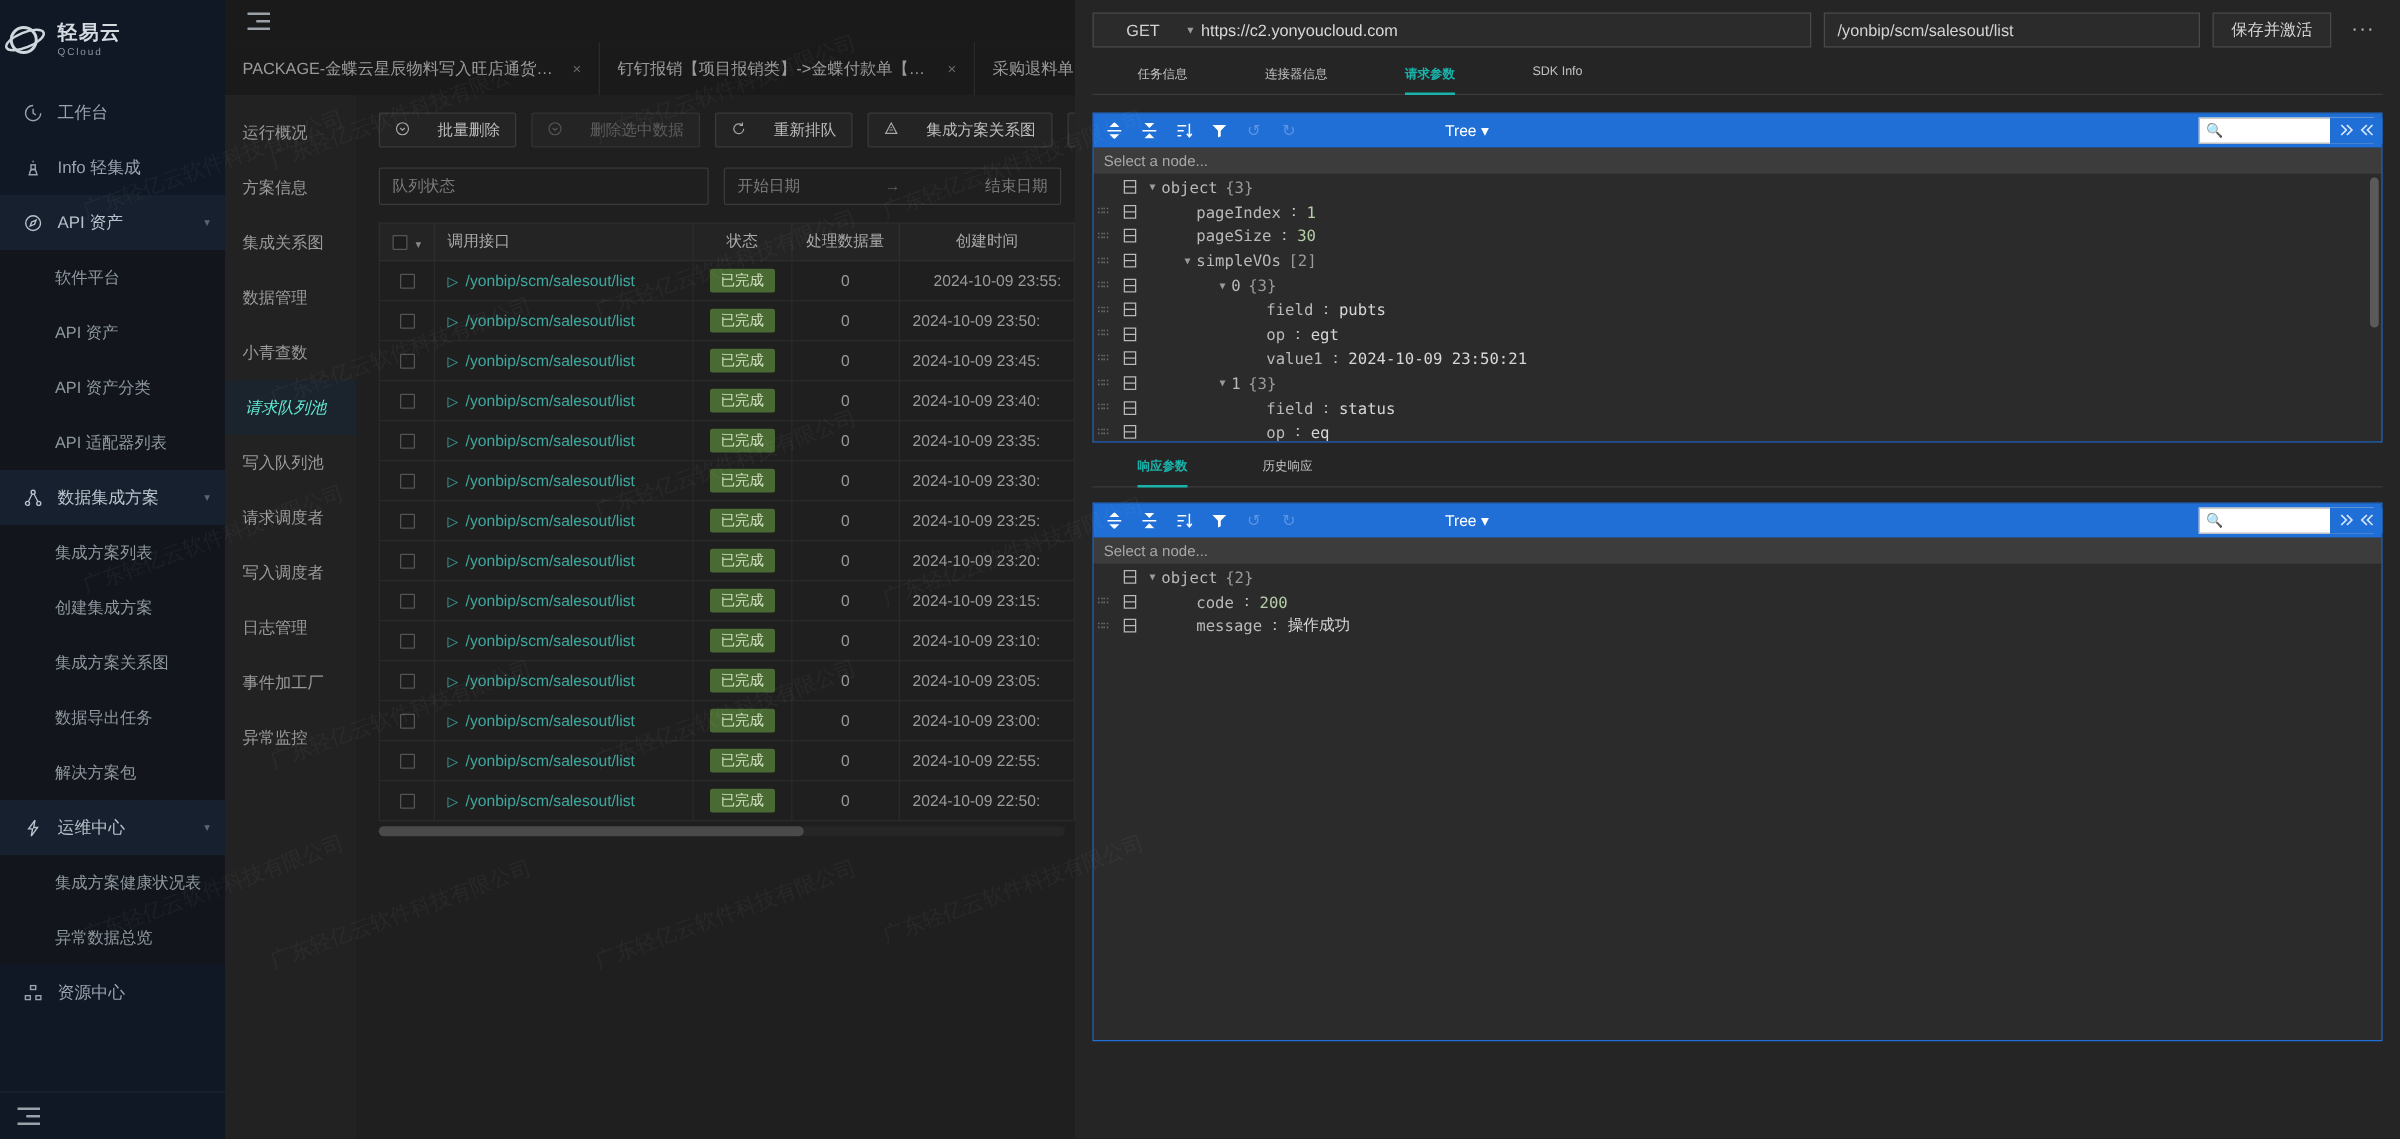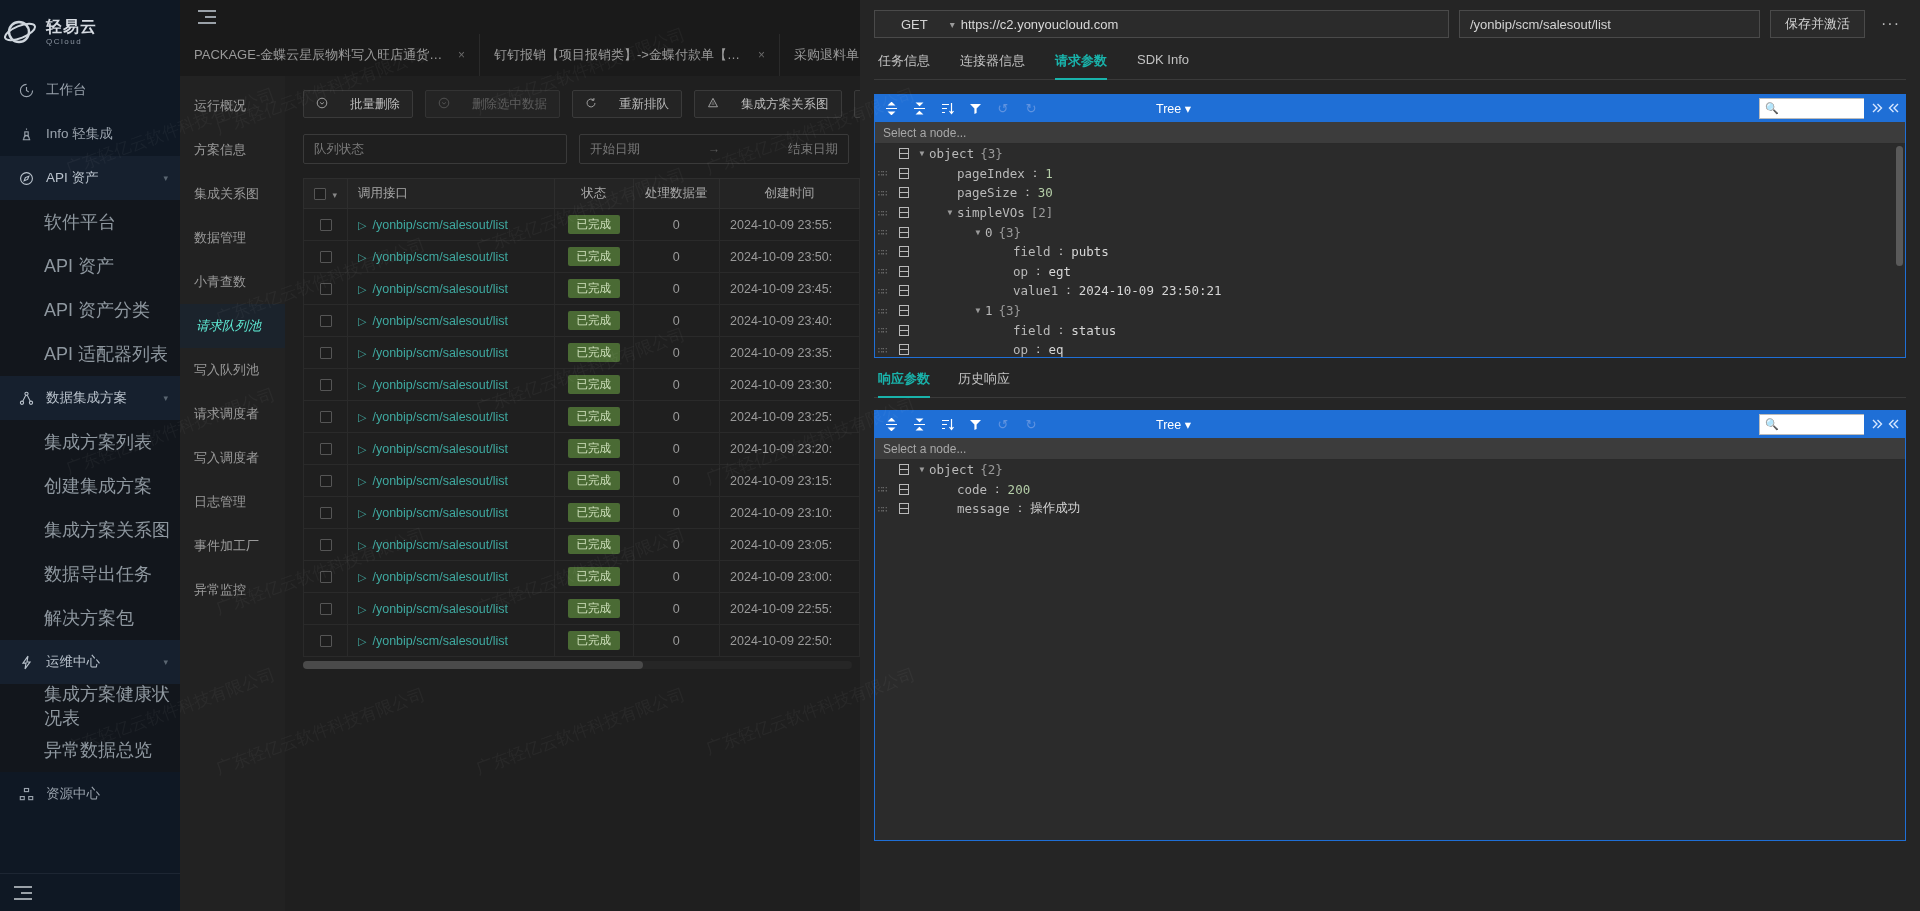--- a/index.html
+++ b/index.html
@@ -35,21 +35,21 @@
     padding-left: 18px; gap: 12px;
     font-size: 13.5px; color: #9aa3ad; cursor: pointer;
     position: relative;
   }
   .nav-group-head.active { background: #16202e; color: #b9c2cc; }
   .nav-group-head .ic { width: 16px; height: 16px; flex:0 0 16px; display:flex; align-items:center; justify-content:center; }
   .nav-group-head .caret { position: absolute; right: 12px; font-size: 9px; color: #5b6672; }
   .nav-sub { background: #12161c; }
   .nav-sub-item {
     height: 44px; display: flex; align-items: center;
-    padding-left: 44px; font-size: 18px; color: #8e979f; cursor: pointer;
+    padding-left: 44px; font-size: 13px; color: #8e979f; cursor: pointer;
   }
   .collapse-bar {
     height: 38px; border-top: 1px solid #1d2633;
     display: flex; align-items: center; padding-left: 14px;
   }
 
   
   .middle {
     flex: 1 1 auto; height: 911px; position: relative;
     background: #1f1f1f; display: flex; flex-direction: column;
@@ -153,22 +153,22 @@
     flex: 1 1 auto;
   }
   .save-btn {
     height: 28px; padding: 0 14px; border: 1px solid #4a4a4a; background: #2b2b2b;
     color: #d3d3d3; font-size: 13px; display: flex; align-items: center; cursor: pointer;
   }
   .dots { padding: 0 6px; color: #bbb; font-size: 16px; cursor: pointer; letter-spacing: 1px;}
 
   .tabs2 { display: flex; gap: 30px; margin-top: 14px; padding-left: 4px; border-bottom: 1px solid #3a3a3a;}
   .tab2 {
-    font-size: 13px; color: #c2c2c2; padding-bottom: 8px; cursor: pointer;
-    border-bottom: 2px solid transparent; margin-bottom: -1px;
+    font-size: 10px; color: #c2c2c2; padding-bottom: 8px; cursor: pointer;
+    border-bottom: 2px solid transparent; margin-bottom: -1px; margin-left: 32px;
   }
   .tab2.active { color: #19b3ab; border-bottom-color: #19b3ab; font-weight: bold; }
 
   .json-box { margin-top: 14px; border: 1px solid #1f6fd6; display: flex; flex-direction: column; }
   .json-toolbar {
     height: 27px; background: #1f6fd6; display: flex; align-items: center;
     padding: 0 8px; gap: 12px; position: relative;
   }
   .json-toolbar .ti { width: 16px; height: 16px; display:flex; align-items:center; justify-content:center; color:#fff; font-size: 13px; cursor: pointer;}
   .json-toolbar .ti.dim { color: #5f93e0; }
@@ -462,21 +462,21 @@
               <th style="width:90px">处理数据量</th>
               <th style="width:160px">创建时间</th>
             </tr>
           </thead>
           <tbody id="tbody">
               <tr>
                 <td><span class="cbx"></span></td>
                 <td class="api"><span class="play">▷</span><span>/yonbip/scm/salesout/list</span></td>
                 <td><span class="chip">已完成</span></td>
                 <td>0</td>
-                <td style="text-align:left">2024-10-09 23:55:</td>
+                <td style="text-align:right">2024-10-09 23:55:</td>
               </tr>
               <tr>
                 <td><span class="cbx"></span></td>
                 <td class="api"><span class="play">▷</span><span>/yonbip/scm/salesout/list</span></td>
                 <td><span class="chip">已完成</span></td>
                 <td>0</td>
                 <td style="text-align:left">2024-10-09 23:50:</td>
               </tr>
               <tr>
                 <td><span class="cbx"></span></td>

